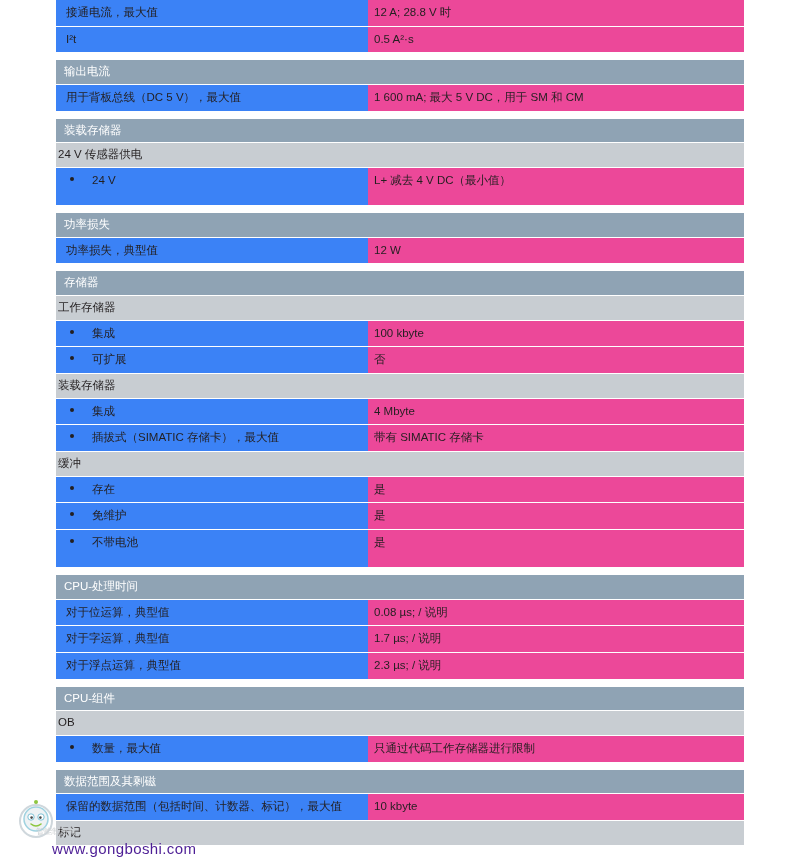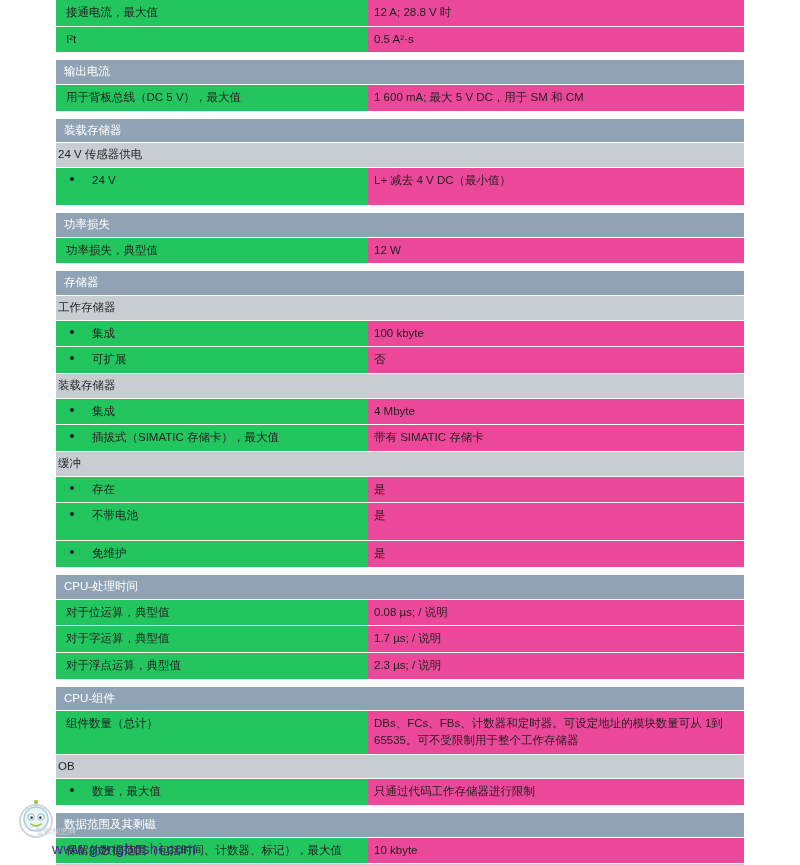--- a/index.html
+++ b/index.html
@@ -45,21 +45,21 @@
     border-bottom: 1px solid #ffffff;
     margin-top: 44px;
   }
   tr.sub td {
     background: #c8cdd2;
     color: #231f20;
     padding: 3px 6px 4px 2px;
     border-bottom: 1px solid #ffffff;
   }
   tr.data td {
-    background: #22c55e;
+    background: #3b82f6;
     border-bottom: 1px solid #ffffff;
   }
   tr.data td.left {
     padding-left: 10px;
   }
   tr.data td.bullet {
     padding-left: 36px;
     position: relative;
   }
   tr.data td.bullet .dot {
@@ -206,27 +206,27 @@
         </tr>
         <tr class="sub">
           <td>缓冲</td>
           <td>&nbsp;</td>
         </tr>
         <tr class="data">
           <td class="bullet"><span class="dot"></span><span>存在</span></td>
           <td class="val">是</td>
         </tr>
         <tr class="data">
+          <td class="bullet"><span class="dot"></span><span>免维护</span></td>
+          <td class="val">是</td>
+        </tr>
+        <tr class="data">
           <td class="bullet tall"><span class="dot"></span><span>不带电池</span></td>
           <td class="val tall">是</td>
         </tr>
-        <tr class="data">
-          <td class="bullet"><span class="dot"></span><span>免维护</span></td>
-          <td class="val">是</td>
-        </tr>
         <tr class="spacer">
           <td colspan="2"></td>
         </tr>
         <tr class="section">
           <td>CPU-处理时间</td>
           <td>&nbsp;</td>
         </tr>
         <tr class="data">
           <td class="left">对于位运算，典型值</td>
           <td class="val">0.08 µs; / 说明</td>
@@ -238,24 +238,20 @@
         <tr class="data">
           <td class="left">对于浮点运算，典型值</td>
           <td class="val">2.3 µs; / 说明</td>
         </tr>
         <tr class="spacer">
           <td colspan="2"></td>
         </tr>
         <tr class="section">
           <td>CPU-组件</td>
           <td>&nbsp;</td>
-        </tr>
-        <tr class="data">
-          <td class="left">组件数量（总计）</td>
-          <td class="val">DBs、FCs、FBs、计数器和定时器。可设定地址的模块数量可从 1到65535。可不受限制用于整个工作存储器</td>
         </tr>
         <tr class="sub">
           <td>OB</td>
           <td>&nbsp;</td>
         </tr>
         <tr class="data">
           <td class="bullet"><span class="dot"></span><span>数量，最大值</span></td>
           <td class="val">只通过代码工作存储器进行限制</td>
         </tr>
         <tr class="spacer">

